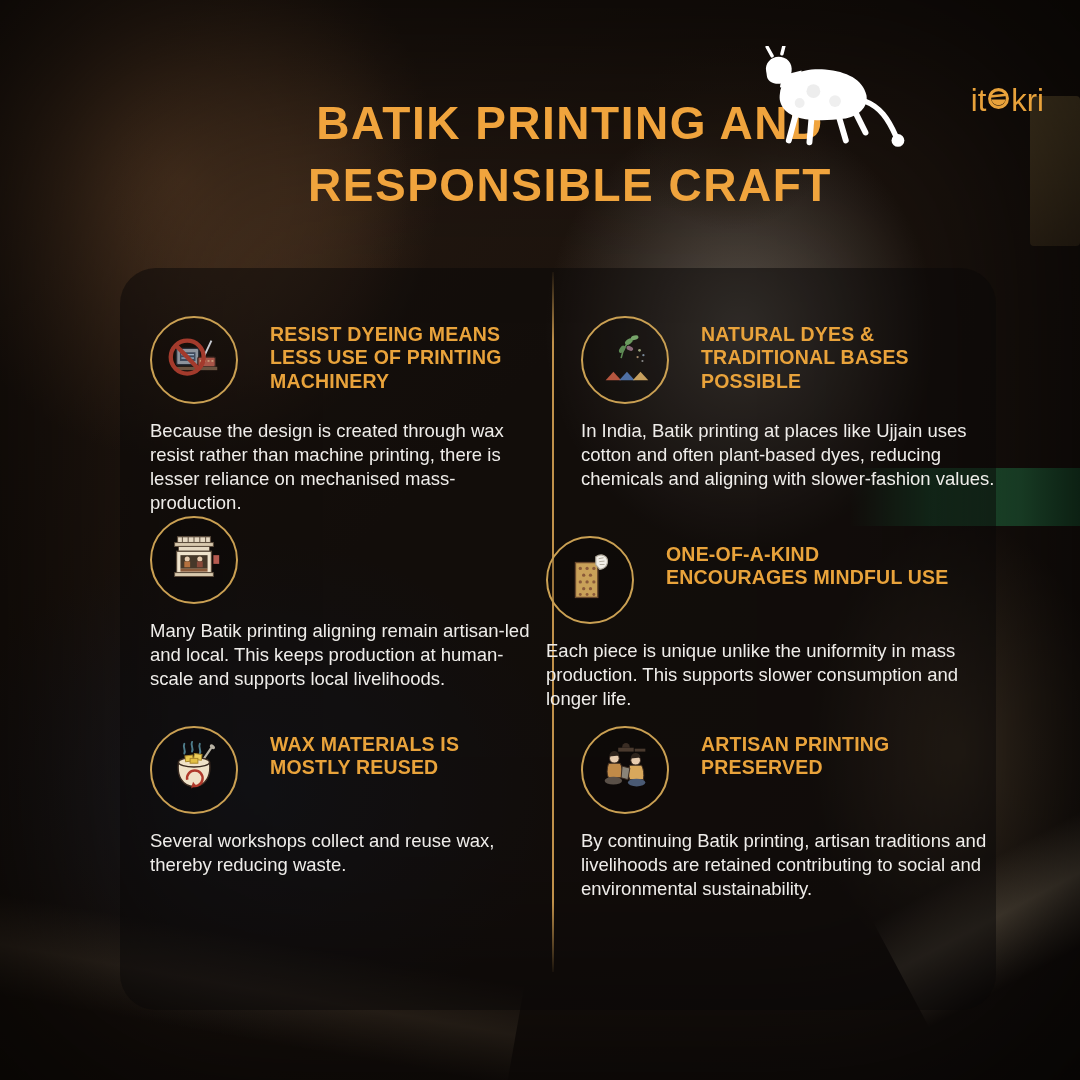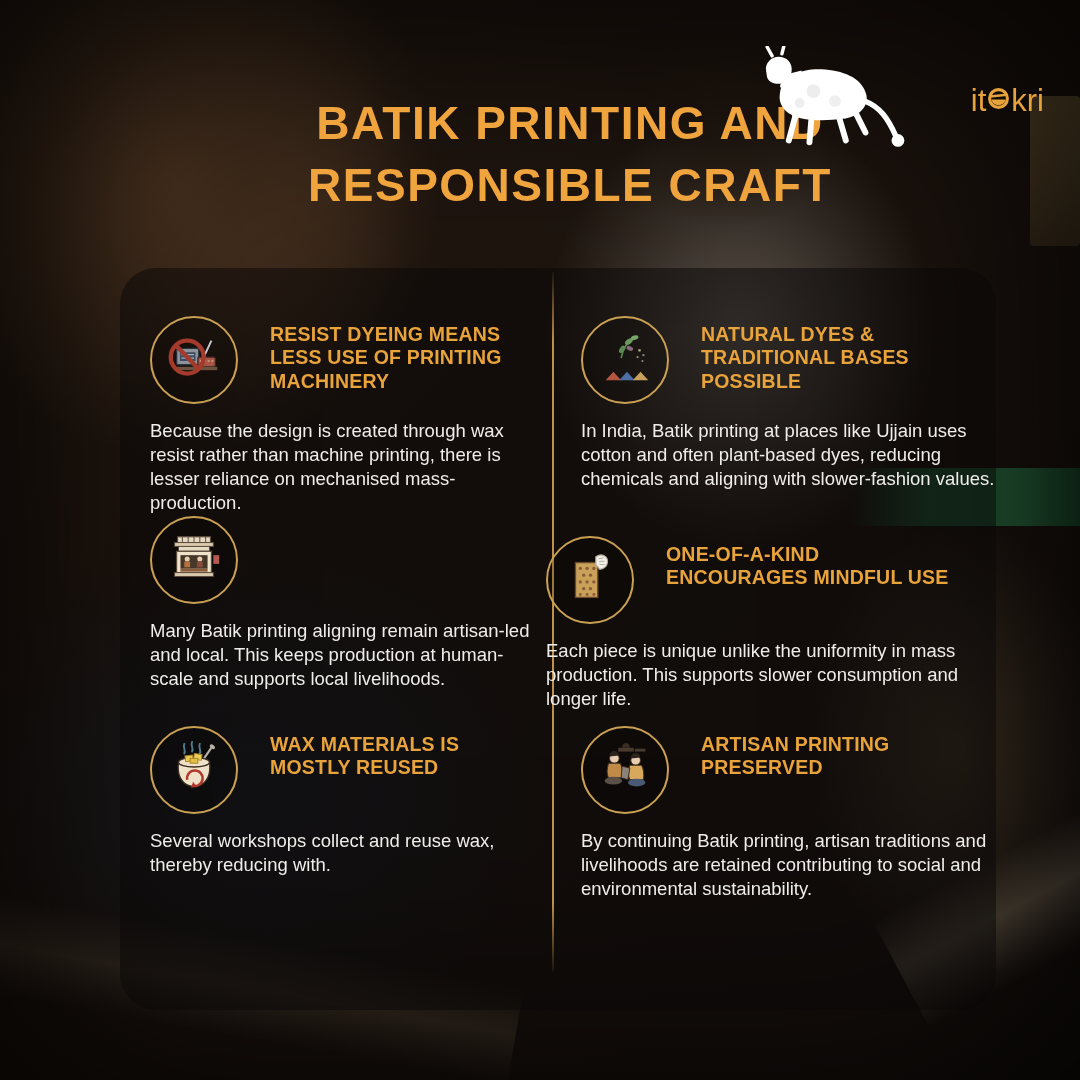--- a/index.html
+++ b/index.html
@@ -231,21 +231,21 @@
           <ellipse cx="32" cy="24" rx="16" ry="5" fill="#f0e2c8" stroke="#3a2a20" stroke-width="1.5"></ellipse>
           <rect x="23" y="17" width="8" height="6" fill="#e9c94f" stroke="#a8862a" stroke-width="1" transform="rotate(-8 27 20)"></rect>
           <rect x="32" y="15.5" width="8" height="6" fill="#edd05c" stroke="#a8862a" stroke-width="1" transform="rotate(7 36 18)"></rect>
           <rect x="28" y="20" width="8" height="5" fill="#e3c044" stroke="#a8862a" stroke-width="1"></rect>
           <path d="M25,42 a8,8 0 1 1 5,6" stroke="#b03a2c" stroke-width="2.6" fill="none"></path>
           <polygon points="29,51 34,48 31,44" fill="#b03a2c"></polygon>
         </svg>
       </div>
       <h2 class="card-heading">WAX MATERIALS IS MOSTLY REUSED</h2>
     </div>
-    <p class="card-body">Several workshops collect and reuse wax, thereby reducing with.</p>
+    <p class="card-body">Several workshops collect and reuse wax, thereby reducing waste.</p>
   </section>
 
   <section class="card c6">
     <div class="card-top">
       <div class="icon-circle">
         <svg width="62" height="62" viewBox="0 0 64 64">
           <rect x="25" y="9" width="16" height="4" fill="#4a3a2e"></rect>
           <path d="M29,9 a4,5 0 0 1 8,0 Z" fill="#3a2d24"></path>
           <rect x="42" y="10" width="11" height="3" fill="#4a3a2e"></rect>
           <circle cx="21" cy="20" r="5" fill="#e8cdb0" stroke="#3a2a20" stroke-width="1"></circle>

